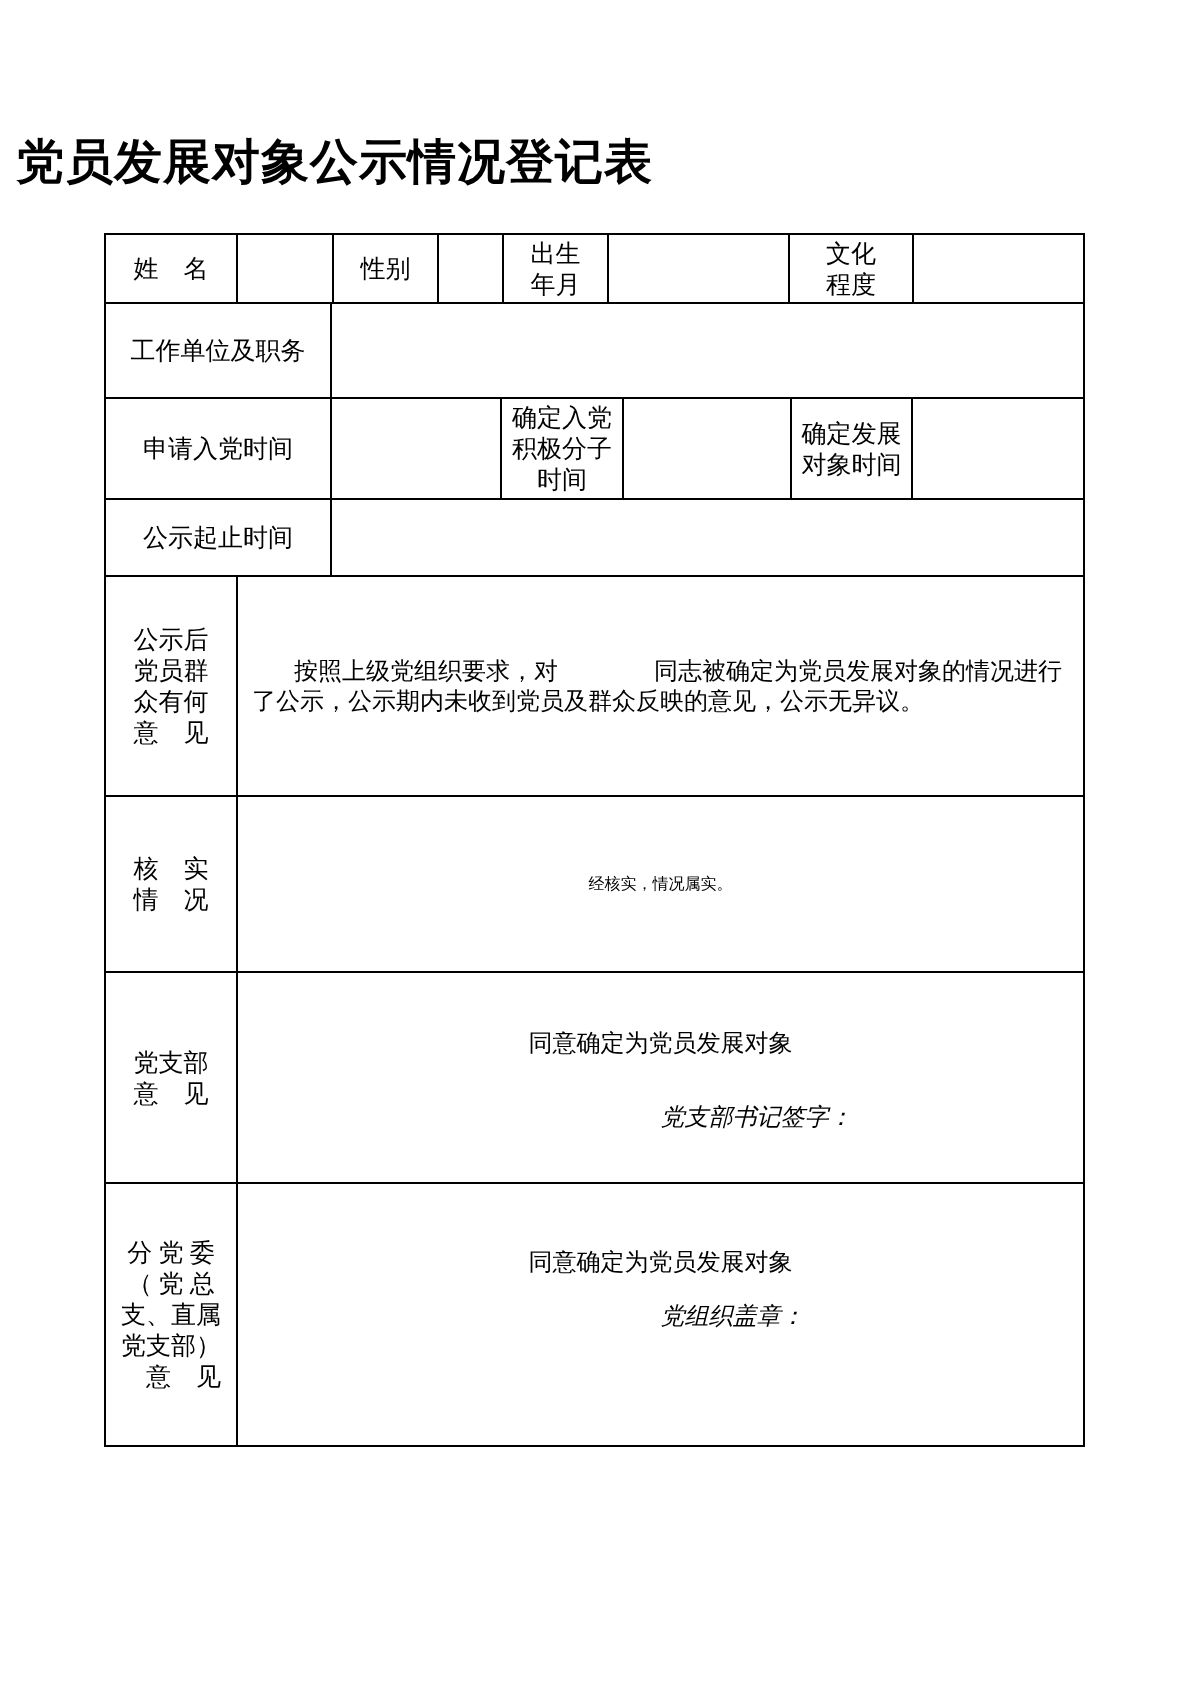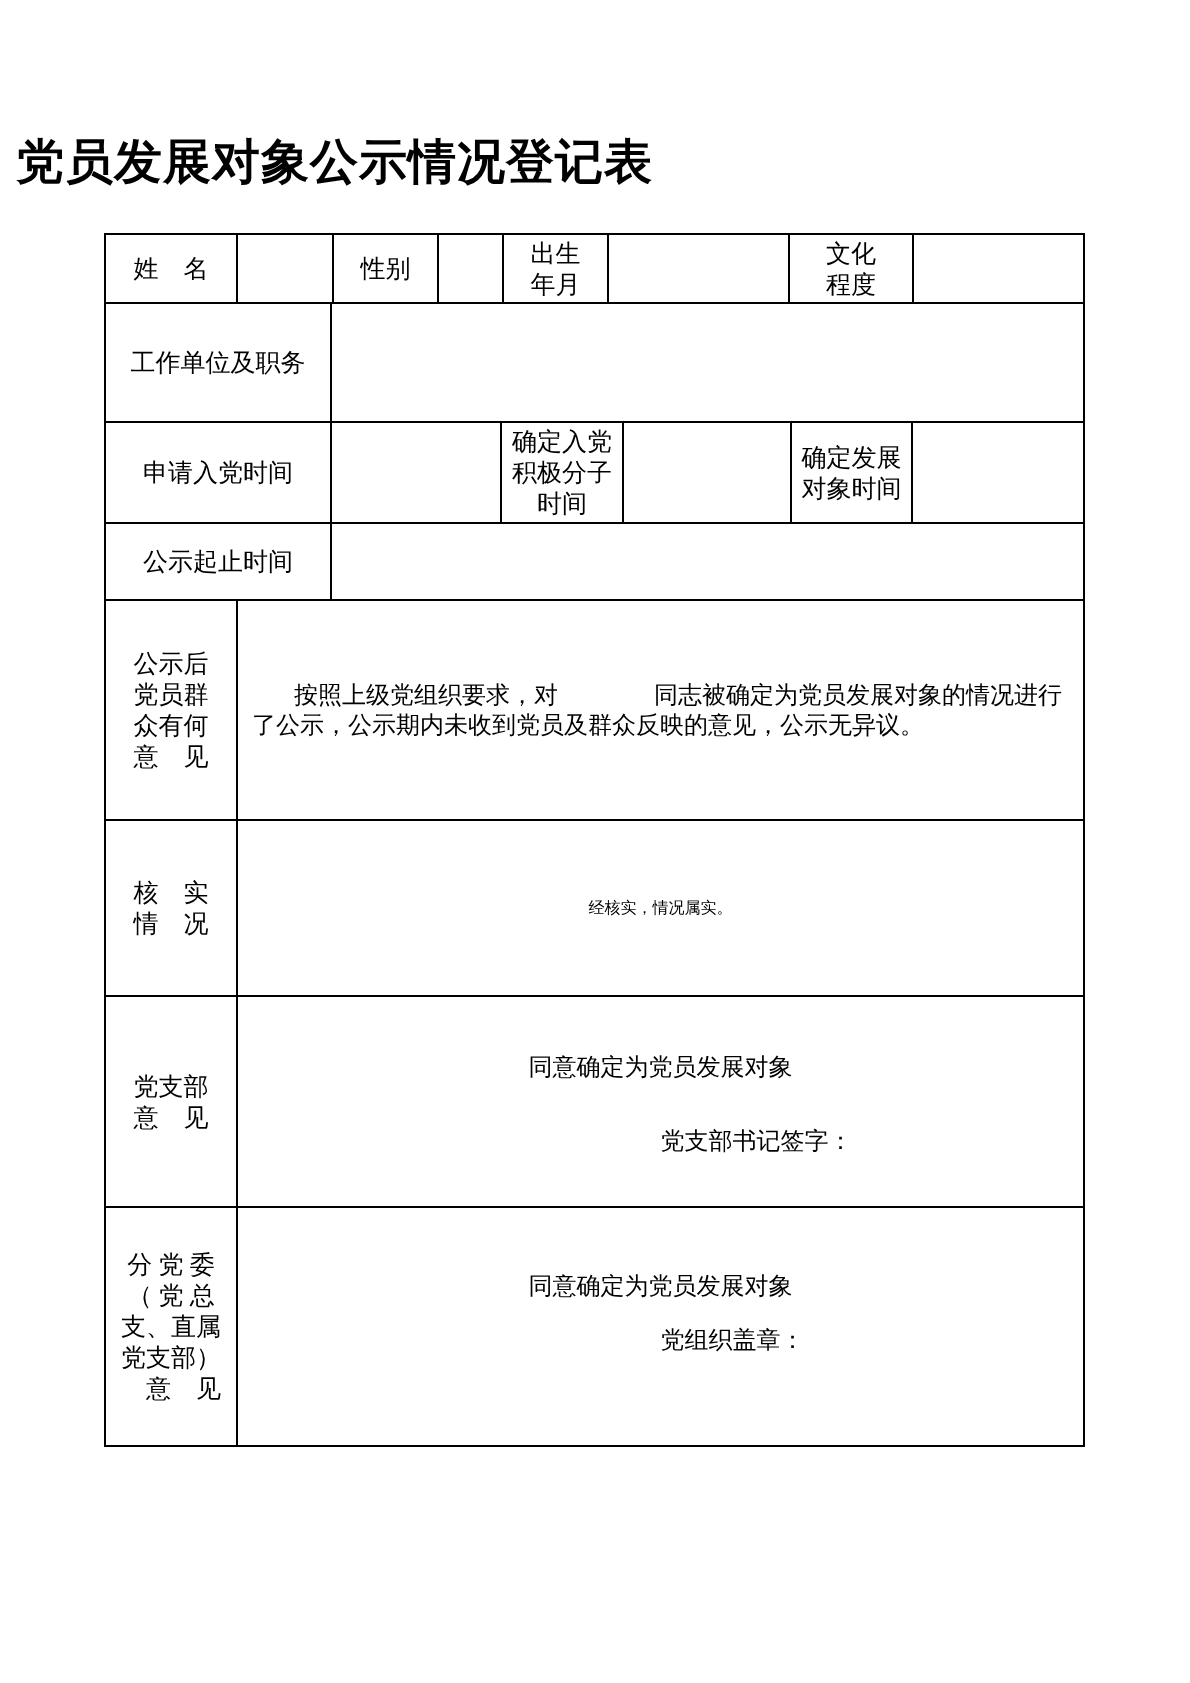--- a/index.html
+++ b/index.html
@@ -15,42 +15,42 @@
     letter-spacing:1px; line-height:60px;
   }
   .tbl {
     position:absolute; left:104px; top:233px;
     width:981px; height:1214px;
     border:2px solid #000;
     display:flex; flex-direction:column;
   }
   .row { display:flex; width:100%; border-bottom:2px solid #000; }
   .row:last-child { border-bottom:none; flex:1; }
-  .r1{height:69px} .r2{height:119px} .r3{height:101px} .r4{height:77px}
+  .r1{height:69px} .r2{height:95px} .r3{height:101px} .r4{height:77px}
   .r5{height:220px} .r6{height:176px} .r7{height:211px}
   .cell {
     border-right:2px solid #000;
     display:flex; align-items:center; justify-content:center;
     overflow:hidden;
   }
   .cell.last { border-right:none; }
   .grow { flex:1; }
   .lbl  {
     font-size:25px; line-height:31px;
     white-space:pre-line; text-align:center;
   }
   .para-cell { align-items:center; }
   .para {
     width:100%; text-align:left; text-indent:42px;
     padding:0 14px; font-size:24px; line-height:30px;
   }
   .center-text { font-size:16px; }
   .opinion-cell { display:block; }
   .opinion-line { text-align:center; font-size:24px; line-height:32px; }
-  .sig-line { margin-left:50%; text-align:left; font-size:24px; line-height:32px; }
+  .sig-line { margin-left:50%; text-align:left; font-size:24px; line-height:32px;font-style:italic; }
   .r7 .opinion-cell { padding-top:54px; }
   .r7 .sig-line { margin-top:42px; }
   .r8c .opinion-cell { padding-top:62px; }
   .r8c .sig-line { margin-top:22px; }
 </style>
 </head>
 <body>
 
 <div class="page-title">党员发展对象公示情况登记表</div>
 

